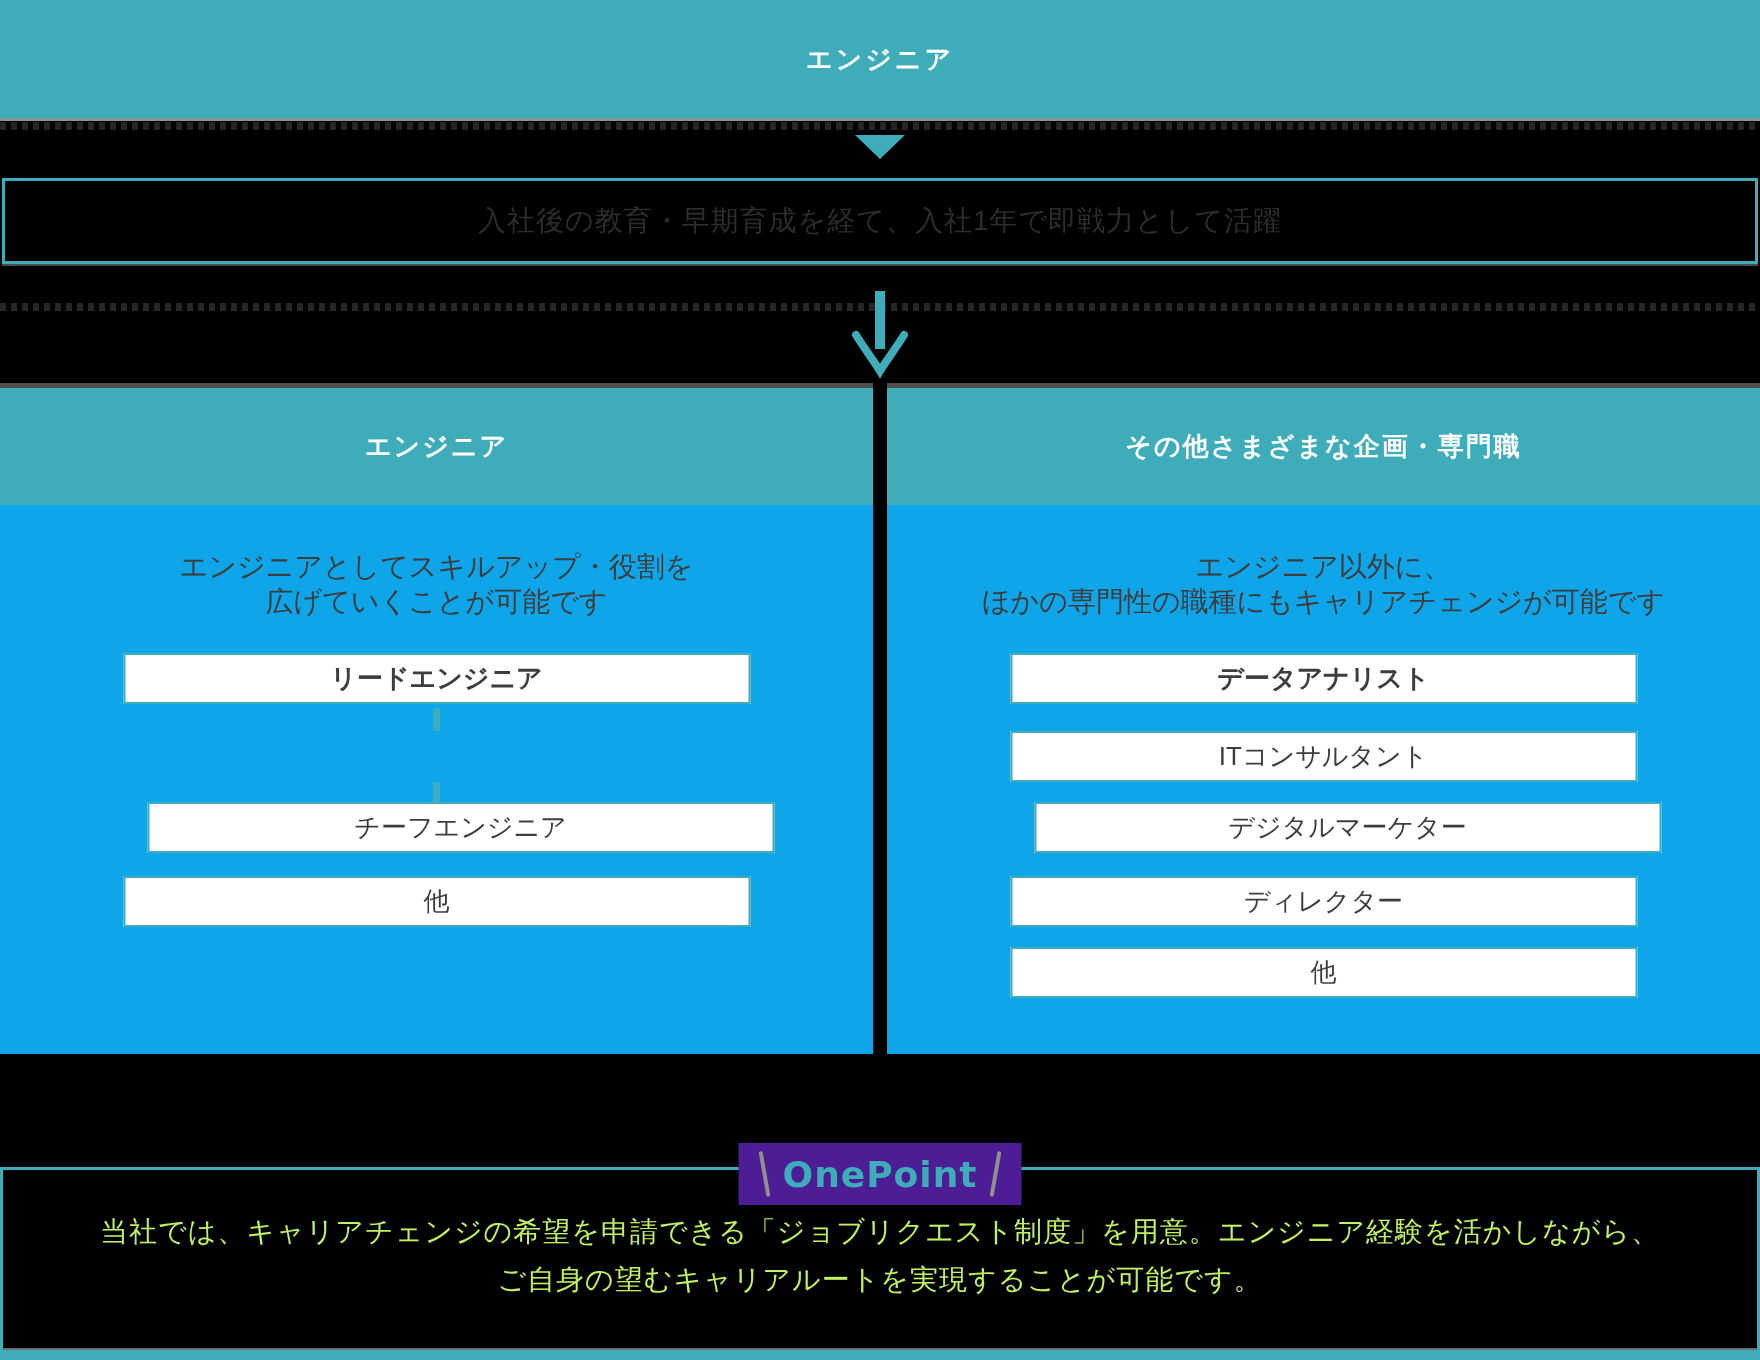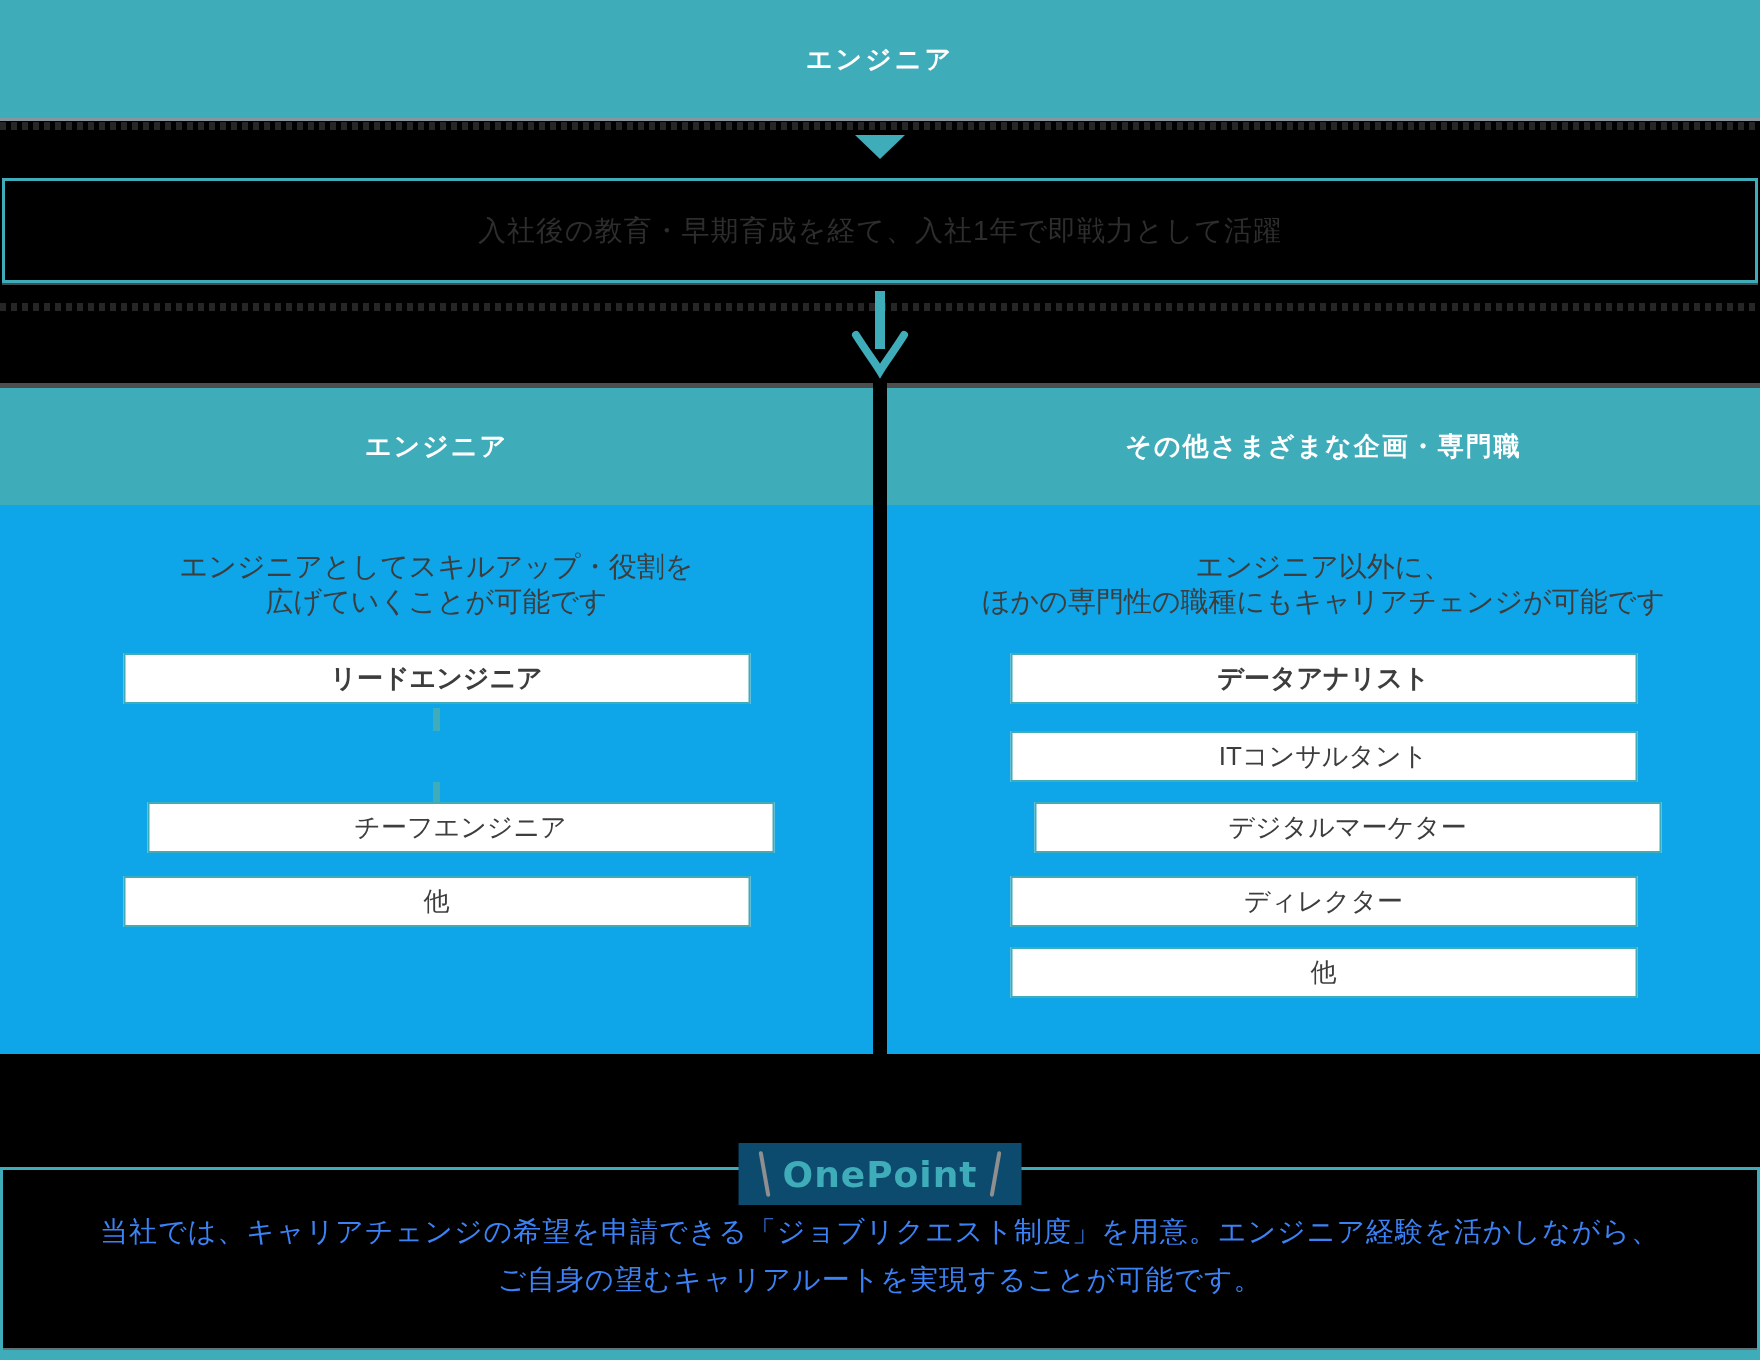--- a/index.html
+++ b/index.html
@@ -17,21 +17,21 @@
   .texture{left:0;width:1760px;height:8px;
            background:repeating-linear-gradient(90deg,#262626 0 6px,transparent 6px 11px);}
   .t1{top:122px;} .t2{top:303px;}
 
   
   .tri{left:855px;top:135px;width:0;height:0;
        border-left:25px solid transparent;border-right:25px solid transparent;
        border-top:24px solid var(--teal);}
 
   
-  .midbox{left:2px;top:178px;width:1756px;height:105px;box-sizing:border-box;
+  .midbox{left:2px;top:178px;width:1756px;height:86px;box-sizing:border-box;
           border:3px solid var(--teal);box-shadow:0 2px 0 rgba(125,140,146,.55);
           display:flex;align-items:center;justify-content:center;
           color:#2D2D2D;font-size:28px;letter-spacing:1px;}
 
   
   .bigarrow{left:838px;top:291px;}
 
   
   .columns{left:0;top:383px;width:1760px;height:671px;display:flex;gap:14px;}
   .col{width:873px;box-sizing:border-box;border-top:5px solid #4E4E4E;
@@ -48,23 +48,23 @@
           font-size:26px;color:#3D3D3D;}
   .jb1{top:148px;font-weight:bold;} .jb2{top:226px;} .jb3{top:297px;margin-left:24px;} .jb4{top:371px;} .jb5{top:442px;}
   .connector{position:absolute;left:calc(50% - 3.5px);width:7px;background:var(--teal);}
   .c1{top:203px;height:23px;} .c2{top:277px;height:20px;}
 
   
   .bottombox{left:0;top:1167px;width:1760px;height:193px;box-sizing:border-box;
              border:3px solid var(--teal);
              box-shadow:inset 0 -7px 0 var(--teal), inset 0 -9px 0 rgba(127,141,146,.8);}
   .bb-text{padding-top:38px;text-align:center;font-size:28px;line-height:48px;
-           color:#3b82f6;letter-spacing:1px;}
+           color:#bef264;letter-spacing:1px;}
   .onepoint{position:absolute;top:-27px;left:50%;transform:translateX(-50%);
-            background:#0c4a6e;height:62px;padding:0 24px;
+            background:#4c1d95;height:62px;padding:0 24px;
             display:flex;align-items:center;gap:16px;}
   .op-label{color:var(--teal);font-weight:800;font-size:36px;letter-spacing:1px;
             font-family:"DejaVu Sans","Liberation Sans",sans-serif;}
   .op-slash{width:4px;height:46px;background:#8F8F8F;border-radius:2px;}
   .op-left{transform:rotate(-10deg);} .op-right{transform:rotate(10deg);}
 </style>
 </head>
 <body>
 
 <div class="abs banner">

